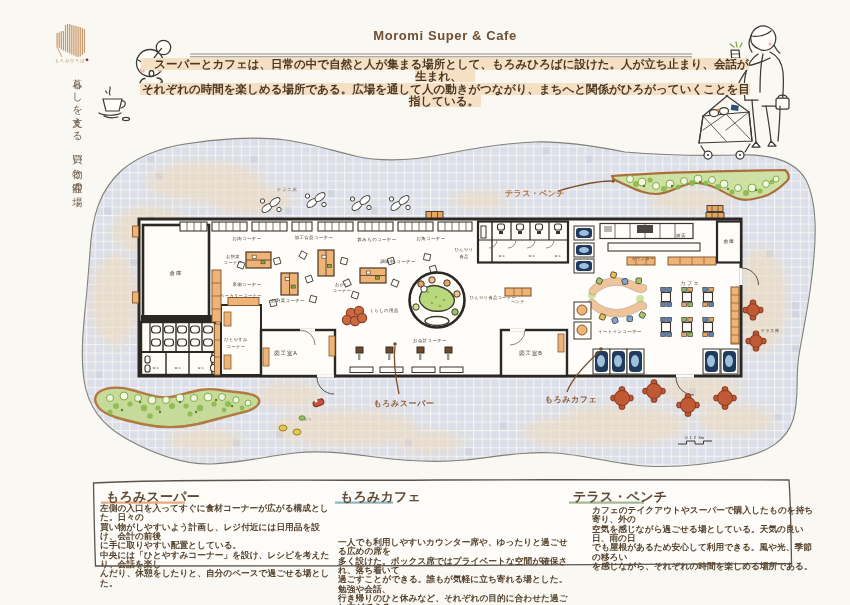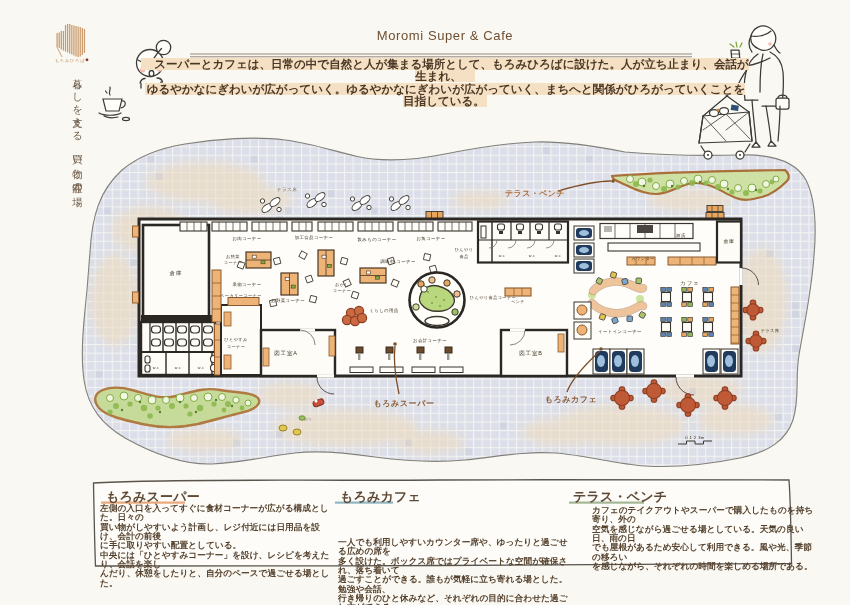--- a/index.html
+++ b/index.html
@@ -621,19 +621,19 @@
 <line x1="190" y1="54.0" x2="692" y2="54.0" stroke="#93897c" stroke-width="1"></line>
 <line x1="190" y1="56.8" x2="692" y2="56.8" stroke="#93897c" stroke-width="1"></line>
 <line x1="190" y1="87.0" x2="692" y2="87.0" stroke="#93897c" stroke-width="1"></line>
 <line x1="190" y1="89.8" x2="692" y2="89.8" stroke="#93897c" stroke-width="1"></line>
 <path d="M93.5,483 C160,478.5 300,481 440,480 C560,479 700,481 789,480 C790.5,500 791,530 791.5,563.5 C700,565 560,564.5 440,565.5 C320,566.5 180,565.5 95.5,566 C94.5,540 94,510 93.5,483 Z" fill="#fdfcf8" stroke="#5a544c" stroke-width="1.3"></path>
 <rect x="101" y="501.5" width="84" height="2.2" fill="#eaa87c"></rect>
 <rect x="335" y="501.5" width="58" height="2.2" fill="#8fb7c2"></rect>
 <rect x="569" y="501.5" width="75" height="2.2" fill="#a3b794"></rect>
   </svg>
 <div class="abs" style="left:70px;top:71px;height:225px;writing-mode:vertical-rl;font-size:10.3px;letter-spacing:0.9px;color:#6f5d4b;font-weight:normal;">暮らしを支える　買い物と滞在の場</div>
-<div class="abs" style="left:290px;top:28px;width:310px;text-align:center;font-size:13px;font-weight:normal;letter-spacing:0.6px;color:#6d4f33;">Moromi Super &amp; Cafe</div>
-<div class="abs" style="left:140px;top:58px;width:610px;text-align:center;line-height:12.4px;font-size:11.5px;color:#4a3826;font-weight:bold;"><span style="background:#f6e0c4;padding:0 13px;">スーパーとカフェは、日常の中で自然と人が集まる場所として、もろみひろばに設けた。人が立ち止まり、会話が生まれ、</span><br><span style="background:#f6e0c4;padding:0 2px;">ゆるやかなにぎわいが広がっていく。ゆるやかなにぎわいが広がっていく、まちへと関係がひろがっていくことを目指している。</span></div>
+<div class="abs" style="left:290px;top:28px;width:310px;text-align:center;font-size:13px;font-weight:bold;letter-spacing:0.6px;color:#6d4f33;">Moromi Super &amp; Cafe</div>
+<div class="abs" style="left:140px;top:58px;width:610px;text-align:center;line-height:12.4px;font-size:11.5px;color:#4a3826;font-weight:bold;"><span style="background:#f6e0c4;padding:0 13px;">スーパーとカフェは、日常の中で自然と人が集まる場所として、もろみひろばに設けた。人が立ち止まり、会話が生まれ、</span><br><span style="background:#f6e0c4;padding:0 2px;">それぞれの時間を楽しめる場所である。広場を通して人の動きがつながり、まちへと関係がひろがっていくことを目指している。</span></div>
 <div class="abs" style="left:106px;top:488px;font-size:13px;font-weight:bold;letter-spacing:0.2px;color:#5e4a36;">もろみスーパー</div>
 <div class="abs" style="left:100px;top:504px;width:235px;font-size:8.7px;line-height:9.35px;color:#55422e;font-weight:bold;letter-spacing:0px;">左側の入口を入ってすぐに食材コーナーが広がる構成とした。日々の<br>買い物がしやすいよう計画し、レジ付近には日用品を設け、会計の前後<br>に手に取りやすい配置としている。<br>中央には「ひとやすみコーナー」を設け、レシピを考えたり、会話を楽し<br>んだり、休憩をしたりと、自分のペースで過ごせる場とした。</div>
 <div class="abs" style="left:340px;top:488px;font-size:13px;font-weight:bold;letter-spacing:0.2px;color:#5e4a36;">もろみカフェ</div>
 <div class="abs" style="left:338px;top:506px;width:232px;font-size:8.7px;line-height:9.35px;color:#55422e;font-weight:bold;letter-spacing:0px;margin-top:32px;">一人でも利用しやすいカウンター席や、ゆったりと過ごせる広めの席を<br>多く設けた。ボックス席ではプライベートな空間が確保され、落ち着いて<br>過ごすことができる。誰もが気軽に立ち寄れる場とした。勉強や会話、<br>行き帰りのひと休みなど、それぞれの目的に合わせた過ごし方ができる<br>空間である。</div>
 <div class="abs" style="left:573px;top:488px;font-size:13px;font-weight:bold;letter-spacing:0.2px;color:#5e4a36;">テラス・ベンチ</div>
 <div class="abs" style="left:592px;top:506px;width:225px;font-size:8.7px;line-height:9.35px;color:#55422e;font-weight:bold;letter-spacing:0px;">カフェのテイクアウトやスーパーで購入したものを持ち寄り、外の<br>空気を感じながら過ごせる場としている。天気の良い日、雨の日<br>でも屋根があるため安心して利用できる。風や光、季節の移ろい<br>を感じながら、それぞれの時間を楽しめる場所である。</div>
 </body></html>

